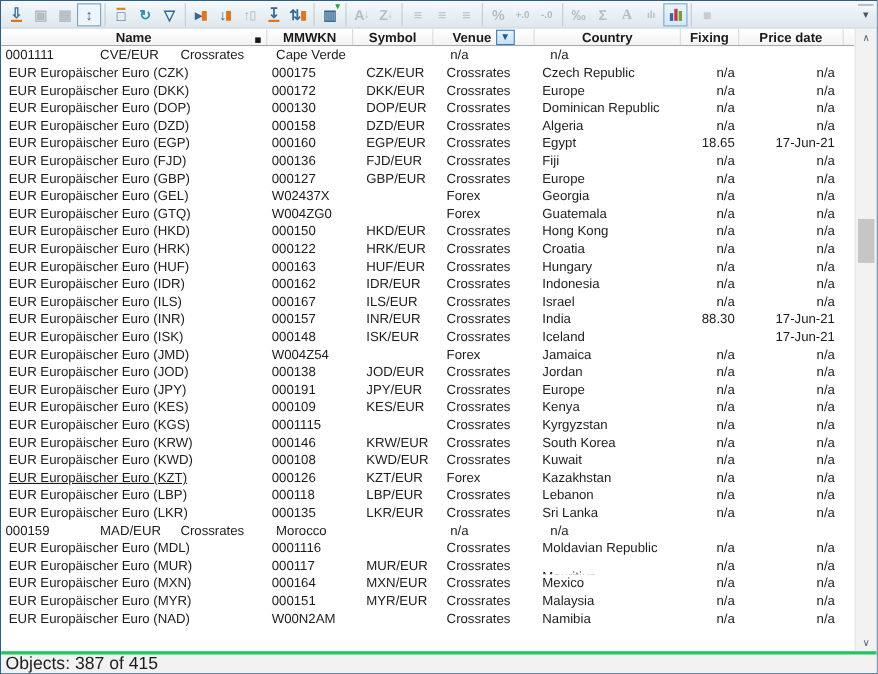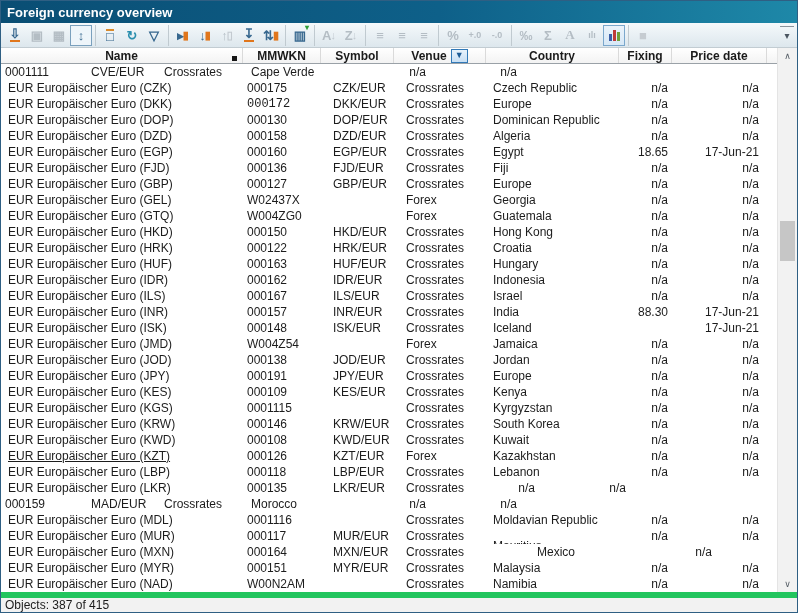--- a/index.html
+++ b/index.html
@@ -76,32 +76,29 @@
   .rows{flex:1;overflow:hidden;background:#fff;}
   .row{height:16px;display:flex;font-size:12px;color:#1c1c1c;}
   .cell{white-space:nowrap;overflow:hidden;line-height:16px;}
   .vscroll{
     flex:0 0 20px;width:20px;background:#f2f2f2;border-left:1px solid #e4e4e4;position:relative;
   }
   .sarrow{height:16px;display:flex;align-items:center;justify-content:center;color:#565e66;font-size:9px;}
   .sarrow.bottom{position:absolute;bottom:0;left:0;right:0;}
   .thumb{position:absolute;left:2px;right:2px;top:173px;height:40px;background:#c6c6c6;}
   .statusbar{
-    height:20px;flex:0 0 20px;background:#f2f2f2;border-top:6px solid #22c55e;
-    font-size:12px;color:#1c1c1c;display:flex;align-items:center;padding-left:4px;
+    height:20px;flex:0 0 20px;background:#f2f2f2;border-top:3px solid #22c55e;
+    font-size:16px;color:#1c1c1c;display:flex;align-items:center;padding-left:4px;
   }
 </style>
 </head>
 <body>
 
 <div class="window">
 
-  <div class="titlebar">
-    <span>Foreign currency overview</span>
-  </div>
 
   <div class="toolbar">
 
     <div class="tgroup">
         <span class="tbtn accent-under">
           <span class="g1">⇩</span>
         </span>
         <span class="tbtn off">
           <span class="g1">▣</span>
         </span>
@@ -253,21 +250,21 @@
             <div class="cell" style="width: 242px; flex: 0 0 242px; text-align: left; padding-left: 7px;">EUR Europäischer Euro (CZK)</div>
             <div class="cell" style="width: 78px; flex: 0 0 78px; text-align: left; padding-left: 4px;">000175</div>
             <div class="cell" style="width: 73px; flex: 0 0 73px; text-align: left; padding-left: 12px;">CZK/EUR</div>
             <div class="cell" style="width: 92px; flex: 0 0 92px; text-align: left; padding-left: 12px;">Crossrates</div>
             <div class="cell" style="width: 133px; flex: 0 0 133px; text-align: left; padding-left: 7px;">Czech Republic</div>
             <div class="cell" style="width: 53px; flex: 0 0 53px; text-align: right; padding-right: 4px;">n/a</div>
             <div class="cell" style="width: 95px; flex: 0 0 95px; text-align: right; padding-right: 8px;">n/a</div>
           </div>
           <div class="row">
             <div class="cell" style="width: 242px; flex: 0 0 242px; text-align: left; padding-left: 7px;">EUR Europäischer Euro (DKK)</div>
-            <div class="cell" style="width: 78px; flex: 0 0 78px; text-align: left; padding-left: 4px; font-family: Liberation Mono, monospace;">000172</div>
+            <div class="cell" style="width: 78px; flex: 0 0 78px; text-align: left; padding-left: 4px;">000172</div>
             <div class="cell" style="width: 73px; flex: 0 0 73px; text-align: left; padding-left: 12px;">DKK/EUR</div>
             <div class="cell" style="width: 92px; flex: 0 0 92px; text-align: left; padding-left: 12px;">Crossrates</div>
             <div class="cell" style="width: 133px; flex: 0 0 133px; text-align: left; padding-left: 7px;">Europe</div>
             <div class="cell" style="width: 53px; flex: 0 0 53px; text-align: right; padding-right: 4px;">n/a</div>
             <div class="cell" style="width: 95px; flex: 0 0 95px; text-align: right; padding-right: 8px;">n/a</div>
           </div>
           <div class="row">
             <div class="cell" style="width: 242px; flex: 0 0 242px; text-align: left; padding-left: 7px;">EUR Europäischer Euro (DOP)</div>
             <div class="cell" style="width: 78px; flex: 0 0 78px; text-align: left; padding-left: 4px;">000130</div>
             <div class="cell" style="width: 73px; flex: 0 0 73px; text-align: left; padding-left: 12px;">DOP/EUR</div>
@@ -472,20 +469,21 @@
             <div class="cell" style="width: 92px; flex: 0 0 92px; text-align: left; padding-left: 12px;">Crossrates</div>
             <div class="cell" style="width: 133px; flex: 0 0 133px; text-align: left; padding-left: 7px;">Lebanon</div>
             <div class="cell" style="width: 53px; flex: 0 0 53px; text-align: right; padding-right: 4px;">n/a</div>
             <div class="cell" style="width: 95px; flex: 0 0 95px; text-align: right; padding-right: 8px;">n/a</div>
           </div>
           <div class="row">
             <div class="cell" style="width: 242px; flex: 0 0 242px; text-align: left; padding-left: 7px;">EUR Europäischer Euro (LKR)</div>
             <div class="cell" style="width: 78px; flex: 0 0 78px; text-align: left; padding-left: 4px;">000135</div>
             <div class="cell" style="width: 73px; flex: 0 0 73px; text-align: left; padding-left: 12px;">LKR/EUR</div>
             <div class="cell" style="width: 92px; flex: 0 0 92px; text-align: left; padding-left: 12px;">Crossrates</div>
+            <div class="cell" style="width: 133px; flex: 0 0 133px; text-align: left; padding-left: 7px;">Sri Lanka</div>
             <div class="cell" style="width: 53px; flex: 0 0 53px; text-align: right; padding-right: 4px;">n/a</div>
             <div class="cell" style="width: 95px; flex: 0 0 95px; text-align: right; padding-right: 8px;">n/a</div>
           </div>
           <div class="row">
             <div class="cell" style="width: 78px; flex: 0 0 78px; text-align: left; padding-left: 4px;">000159</div>
             <div class="cell" style="width: 73px; flex: 0 0 73px; text-align: left; padding-left: 12px;">MAD/EUR</div>
             <div class="cell" style="width: 92px; flex: 0 0 92px; text-align: left; padding-left: 12px;">Crossrates</div>
             <div class="cell" style="width: 133px; flex: 0 0 133px; text-align: left; padding-left: 7px;">Morocco</div>
             <div class="cell" style="width: 53px; flex: 0 0 53px; text-align: right; padding-right: 4px;">n/a</div>
             <div class="cell" style="width: 95px; flex: 0 0 95px; text-align: right; padding-right: 8px;">n/a</div>
@@ -506,21 +504,21 @@
             <div class="cell" style="width: 92px; flex: 0 0 92px; text-align: left; padding-left: 12px;">Crossrates</div>
             <div class="cell" style="width: 133px; flex: 0 0 133px; text-align: left; padding-left: 7px; margin-top: 10px;">Mauritius</div>
             <div class="cell" style="width: 53px; flex: 0 0 53px; text-align: right; padding-right: 4px;">n/a</div>
             <div class="cell" style="width: 95px; flex: 0 0 95px; text-align: right; padding-right: 8px;">n/a</div>
           </div>
           <div class="row">
             <div class="cell" style="width: 242px; flex: 0 0 242px; text-align: left; padding-left: 7px;">EUR Europäischer Euro (MXN)</div>
             <div class="cell" style="width: 78px; flex: 0 0 78px; text-align: left; padding-left: 4px;">000164</div>
             <div class="cell" style="width: 73px; flex: 0 0 73px; text-align: left; padding-left: 12px;">MXN/EUR</div>
             <div class="cell" style="width: 92px; flex: 0 0 92px; text-align: left; padding-left: 12px;">Crossrates</div>
-            <div class="cell" style="width: 133px; flex: 0 0 133px; text-align: left; padding-left: 7px; margin-left: 44px;">Mexico</div>
+            <div class="cell" style="width: 133px; flex: 0 0 133px; text-align: left; padding-left: 7px;">Mexico</div>
             <div class="cell" style="width: 53px; flex: 0 0 53px; text-align: right; padding-right: 4px;">n/a</div>
             <div class="cell" style="width: 95px; flex: 0 0 95px; text-align: right; padding-right: 8px;">n/a</div>
           </div>
           <div class="row">
             <div class="cell" style="width: 242px; flex: 0 0 242px; text-align: left; padding-left: 7px;">EUR Europäischer Euro (MYR)</div>
             <div class="cell" style="width: 78px; flex: 0 0 78px; text-align: left; padding-left: 4px;">000151</div>
             <div class="cell" style="width: 73px; flex: 0 0 73px; text-align: left; padding-left: 12px;">MYR/EUR</div>
             <div class="cell" style="width: 92px; flex: 0 0 92px; text-align: left; padding-left: 12px;">Crossrates</div>
             <div class="cell" style="width: 133px; flex: 0 0 133px; text-align: left; padding-left: 7px;">Malaysia</div>
             <div class="cell" style="width: 53px; flex: 0 0 53px; text-align: right; padding-right: 4px;">n/a</div>

